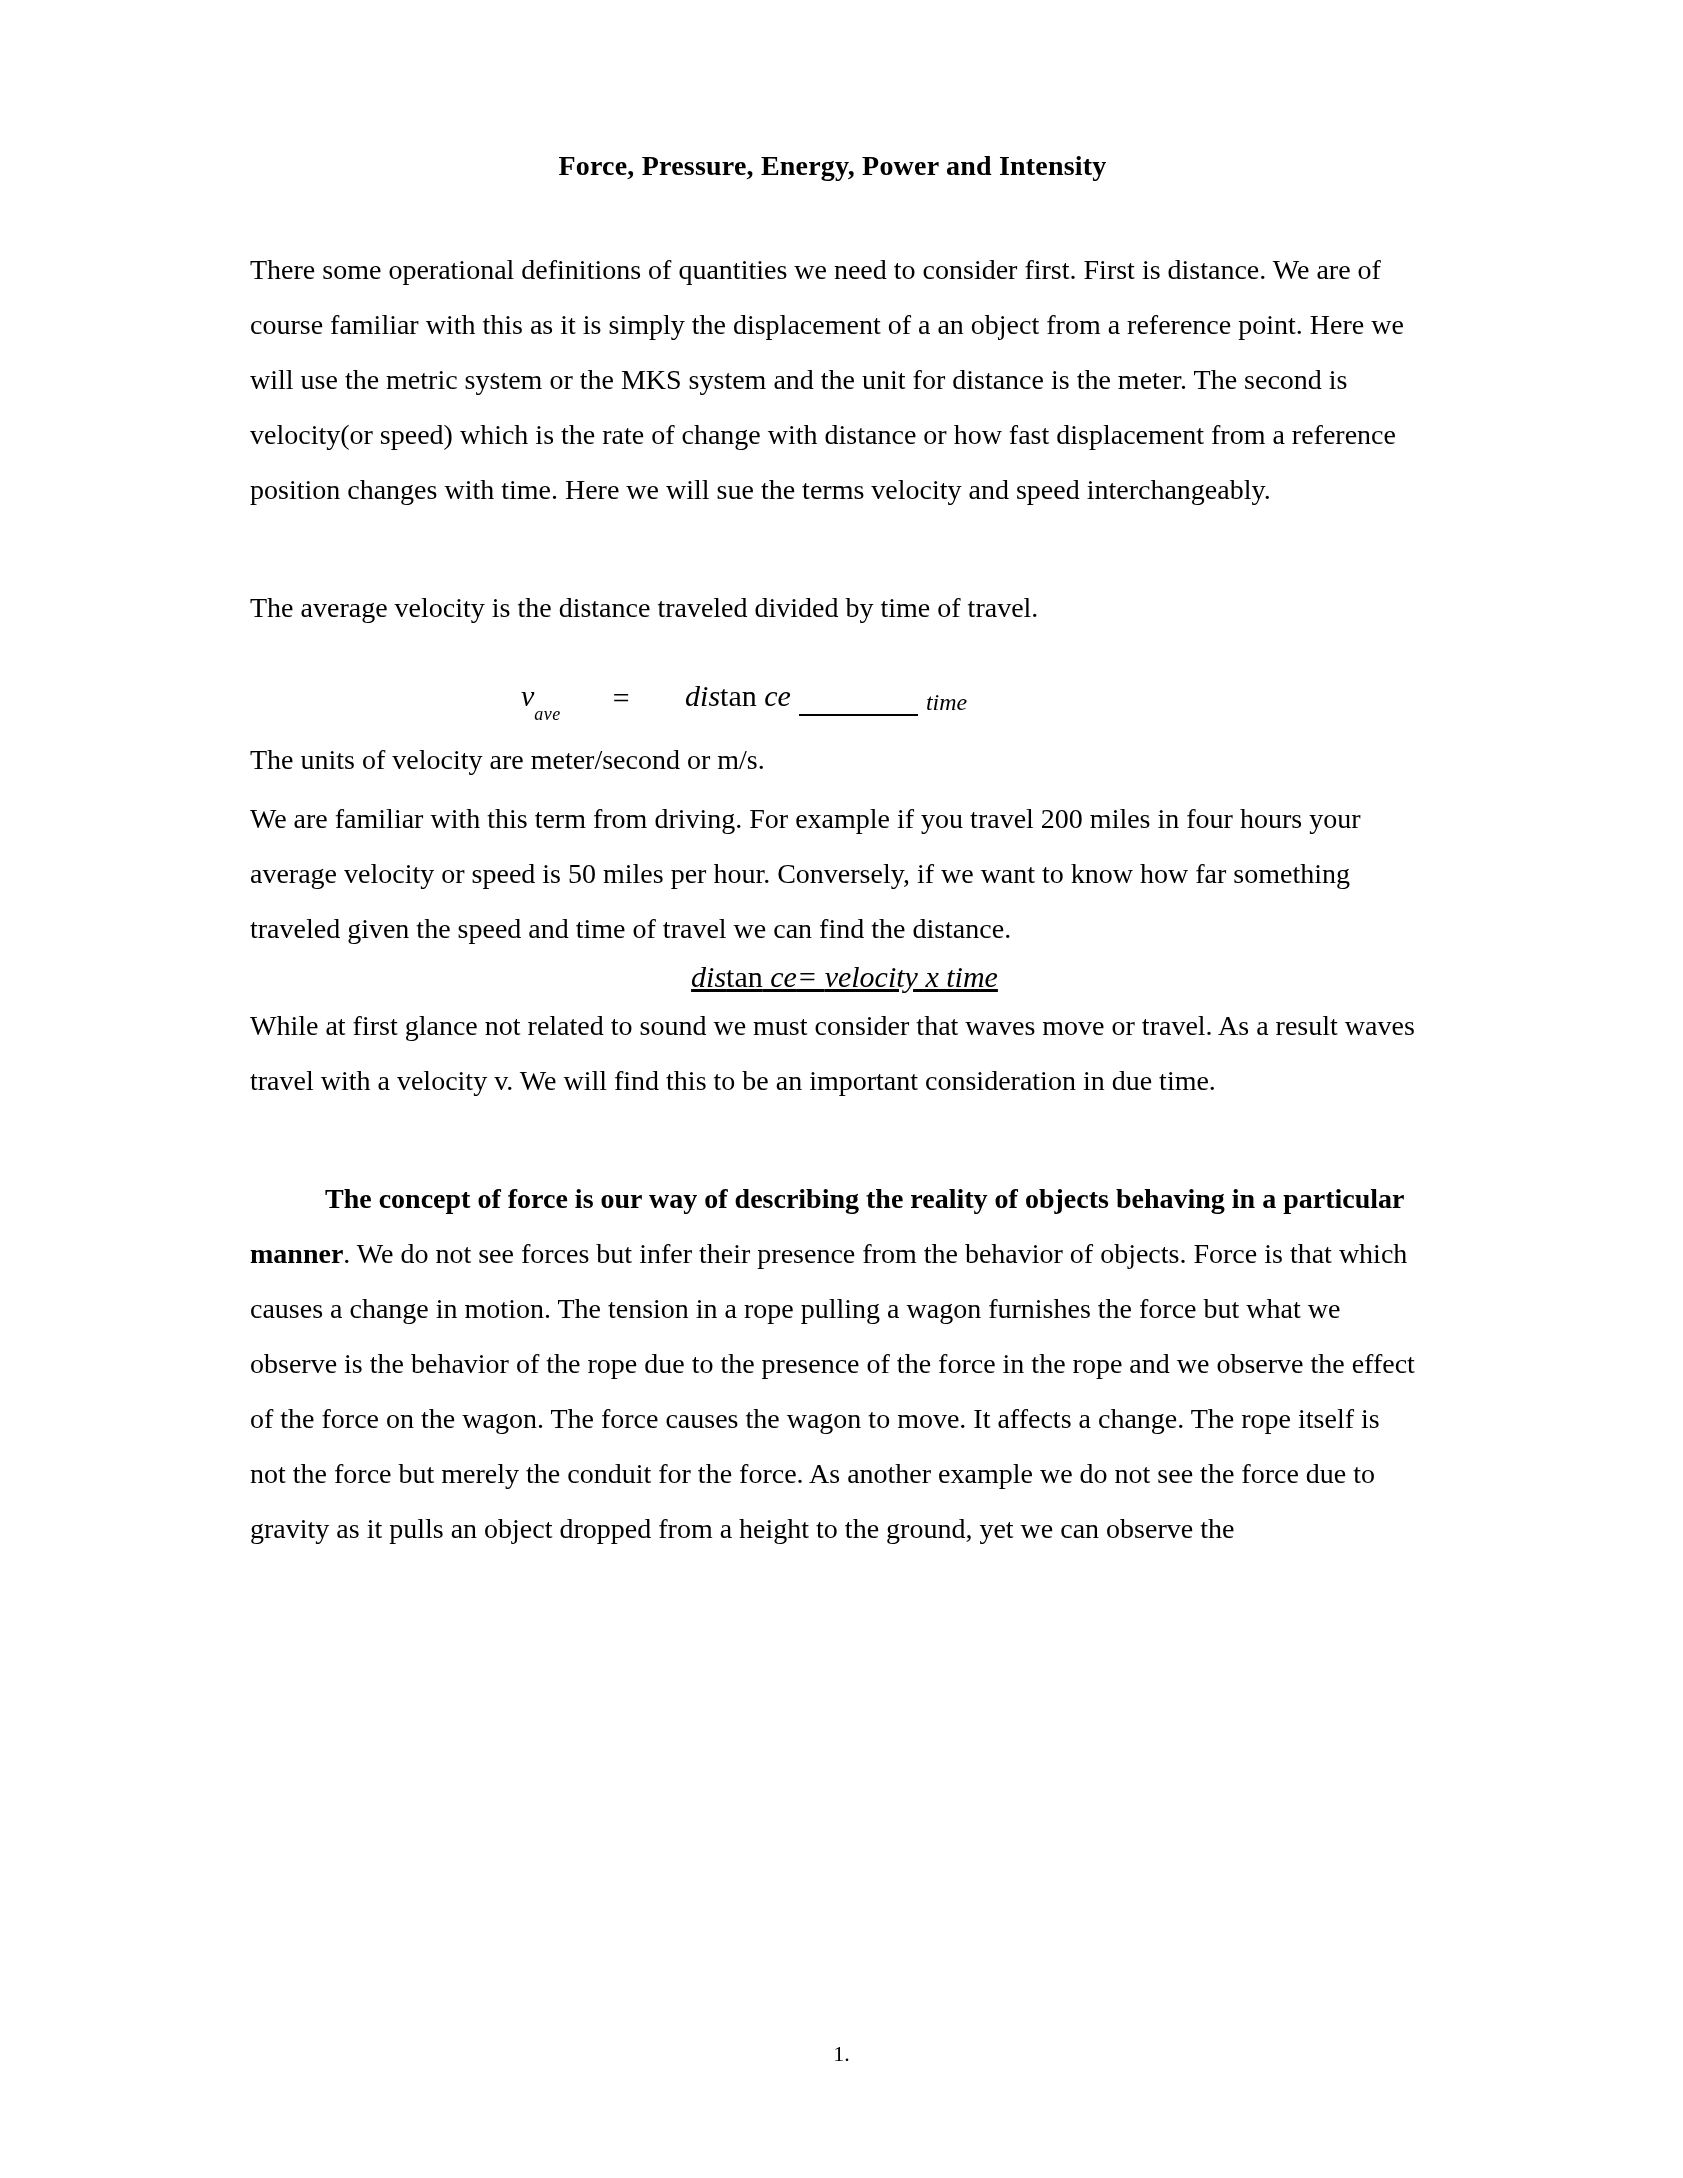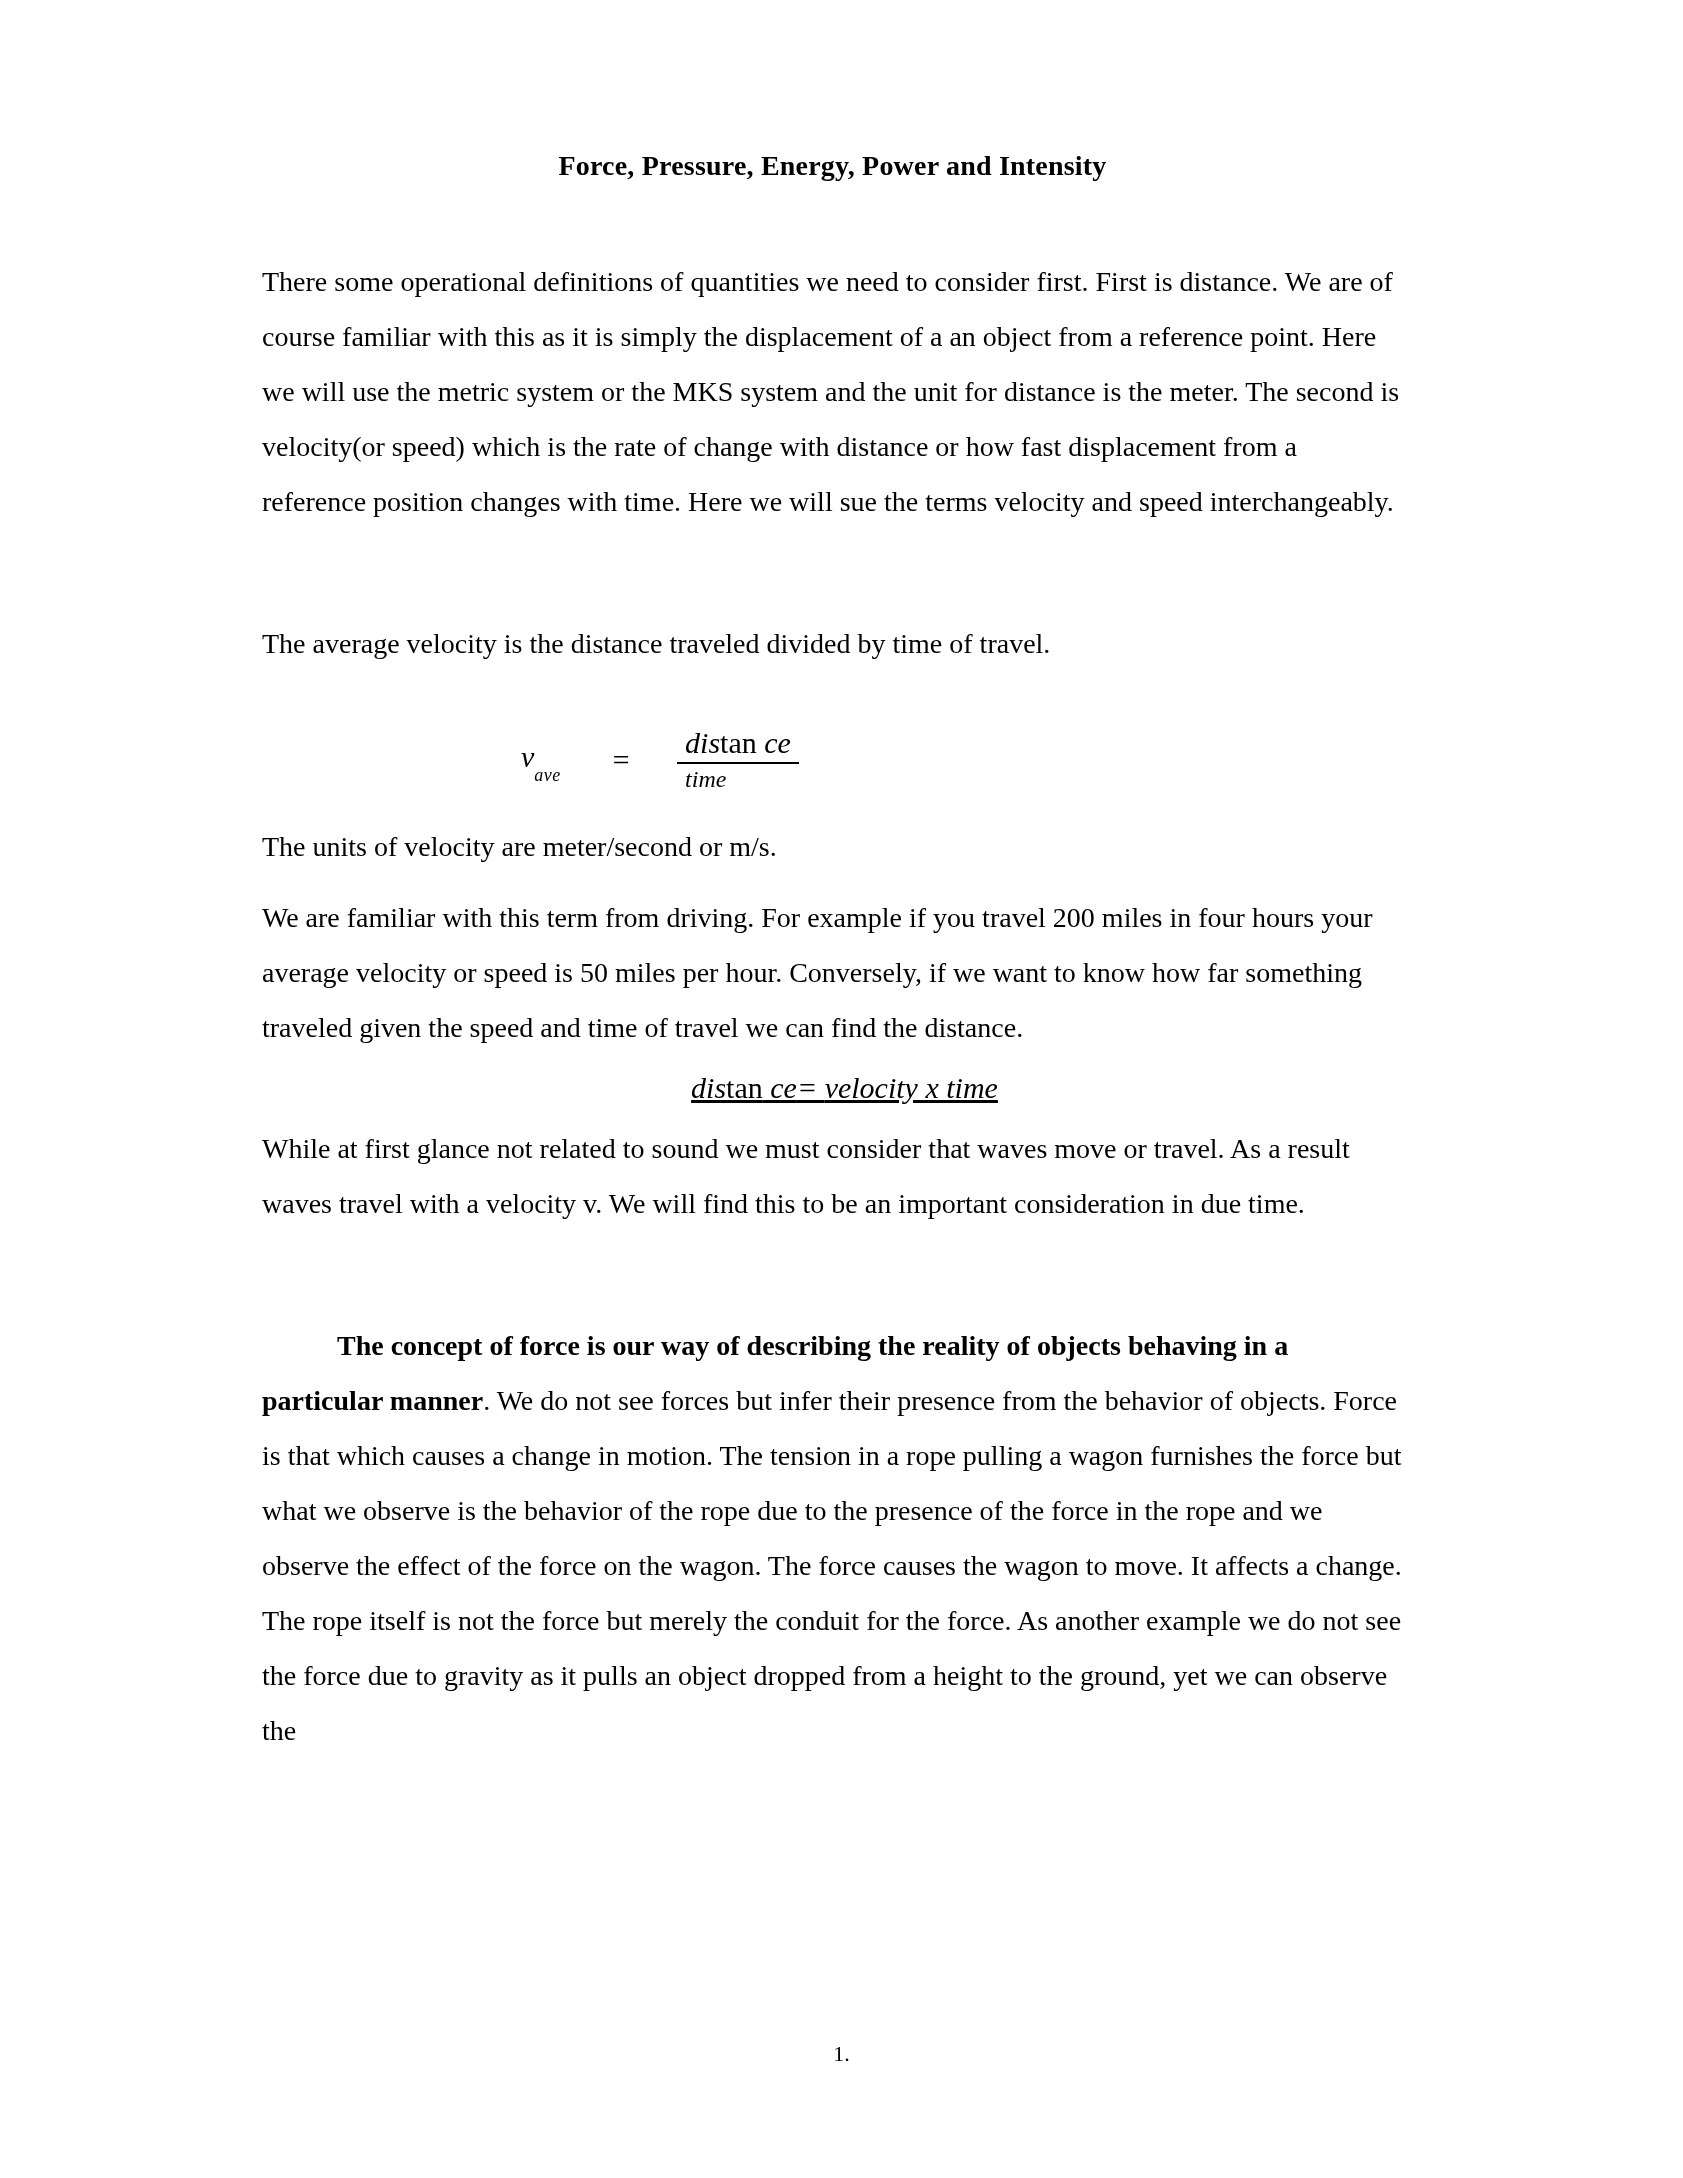--- a/index.html
+++ b/index.html
@@ -31,21 +31,21 @@
     text-align: center;
     font-weight: bold;
     font-size: 28px;
     line-height: 1.2;
     margin: 0 0 0 0;
     letter-spacing: 0.2px;
   }
   .para {
     font-size: 28px;
     line-height: 55px;
-    margin: 16px;
+    margin: 4px;
     text-align: left;
     white-space: normal;
   }
   .spacer-lg { height: 55px; }
   .spacer-md { height: 40px; }
   .spacer-xs { height: 10px; }
 
   .indent-first {
     text-indent: 75px;
   }
@@ -79,22 +79,22 @@
     top: 7px;
     letter-spacing: 0.5px;
   }
   .eq-eq {
     font-style: italic;
     font-size: 30px;
     padding: 0 10px 0 12px;
   }
   .frac {
     display: inline-flex;
-    flex-direction: column;
-    align-items: flex-start;
+    flex-direction: row;
+    align-items: flex-end;
     vertical-align: middle;
     line-height: 1.08;
   }
   .frac .num {
     padding: 0 8px 3px 8px;
     font-style: italic;
     font-size: 30px;
     white-space: nowrap;
   }
   .frac .bar {

